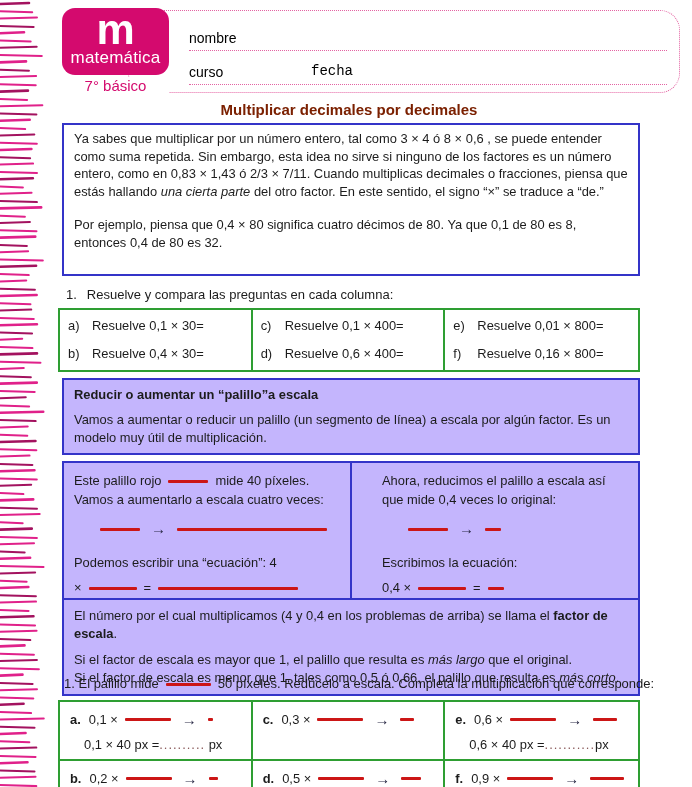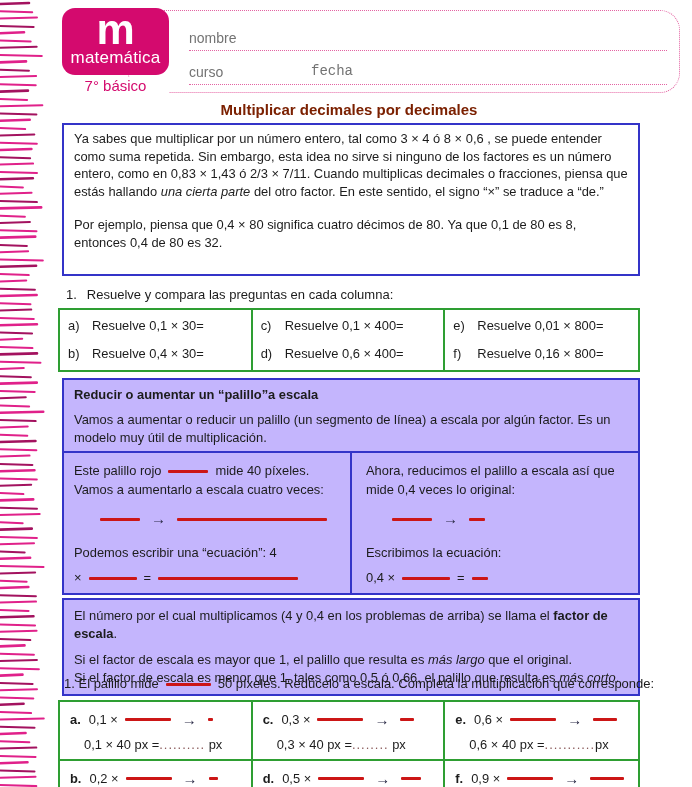--- a/index.html
+++ b/index.html
@@ -12,21 +12,21 @@
   #binding { position:absolute; left:0; top:0; }
   
   .fields-box {
     position:absolute; left:128px; top:10px; width:552px; height:83px;
     border:1.5px dotted #e463a3; border-radius:20px; background:#fff;
   }
   .field-row { position:absolute; left:60px; right:12px; height:22px;
     border-bottom:1.5px dotted #e463a3; }
   .field-row.r1 { top:18px; }
   .field-row.r2 { top:52px; }
-  .field-label { color:#737373; font-size:14px; }
+  .field-label { color:#000000; font-size:14px; }
   .field-label.fecha { position:absolute; left:122px; top:0;font-family:Liberation Mono, monospace; }
   .logo-box {
     position:absolute; left:62px; top:8px; width:107px; height:67px;
     background:#d40a6e; border-radius:13px; text-align:center; color:#fff;
   }
   .logo-letter { font-size:43px; font-weight:bold; line-height:40px; margin-top:1px; }
   .logo-word { font-size:17px; letter-spacing:0.2px; margin-top:-1px; }
   .logo-level { position:absolute; left:62px; top:77px; width:107px; text-align:center;
     color:#d40a6e; font-size:15px; background:#fff; }
   
@@ -60,24 +60,24 @@
   #table2 .gcell { padding:9px 6px 7px 10px; }
   .mulline { display:flex; align-items:center; white-space:nowrap; }
   .mulline .letter2 { font-weight:bold; margin-right:8px; }
   .eqline { margin:9px 0 0 14px; white-space:nowrap; }
   .dots { color:#8a5b5b; letter-spacing:1px; }
   
   .pal-sec { border:2px solid #3434c8; width:578px; background:#c4b5fd; }
   #pal1 { position:absolute; left:62px; top:378px; padding:7px 10px; }
   #pal1 .hd { font-weight:bold; font-size:12.9px; }
   #pal1 p { margin-top:9px; font-size:12.9px; line-height:1.36; }
-  #pal2 { position:absolute; left:62px; top:451px; height:144px; display:flex; }
+  #pal2 { position:absolute; left:62px; top:461px; height:144px; display:flex; }
   .pal-col { padding:9px 10px; font-size:12.9px; line-height:1.45; }
   .pal-col.left  { width:288px; border-right:2px solid #3434c8; }
-  .pal-col.right { flex:1; padding-left:14px; }
+  .pal-col.right { flex:1; padding-left:30px; }
   #pal3 { position:absolute; left:62px; top:598px; padding:7px 10px; font-size:12.9px; line-height:1.4; }
   #pal3 .gap { margin-bottom:8px; }
   .diagram { margin:9px 0 0 24px; }
   .mt6 { margin-top:6px; } .mt10 { margin-top:10px; } .mt14 { margin-top:14px; }
   
   .rl { display:inline-block; height:3px; background:#cc1616; vertical-align:middle;
         margin:0 7px; border-radius:1px; }
   .rl.nogapl { margin-left:2px; }
   .arrow { color:#2a2a46; font-size:15px; vertical-align:middle; margin:0 4px; }
   .ital { font-style:italic; }
@@ -302,21 +302,20 @@
     <div class="eqline"><span>0,1 × 40 px =</span><span class="dots">..........</span><span> px</span></div>
   </div>
   <div class="gcell">
     <div class="mulline">
         <span class="letter2">c.</span>
         <span>0,3 ×</span>
         <span class="rl" style="width: 46px;"></span>
         <span class="arrow">→</span>
         <span class="rl" style="width: 14px;"></span>
       </div>
-    <div class="eqline"><span>0,3 × 40 px =</span><span class="dots">........</span><span> px</span></div>
   </div>
   <div class="gcell last">
     <div class="mulline">
         <span class="letter2">e.</span>
         <span>0,6 ×</span>
         <span class="rl" style="width: 46px;"></span>
         <span class="arrow">→</span>
         <span class="rl" style="width: 24px;"></span>
       </div>
     <div class="eqline"><span>0,6 × 40 px =</span><span class="dots">...........</span><span>px</span></div>

